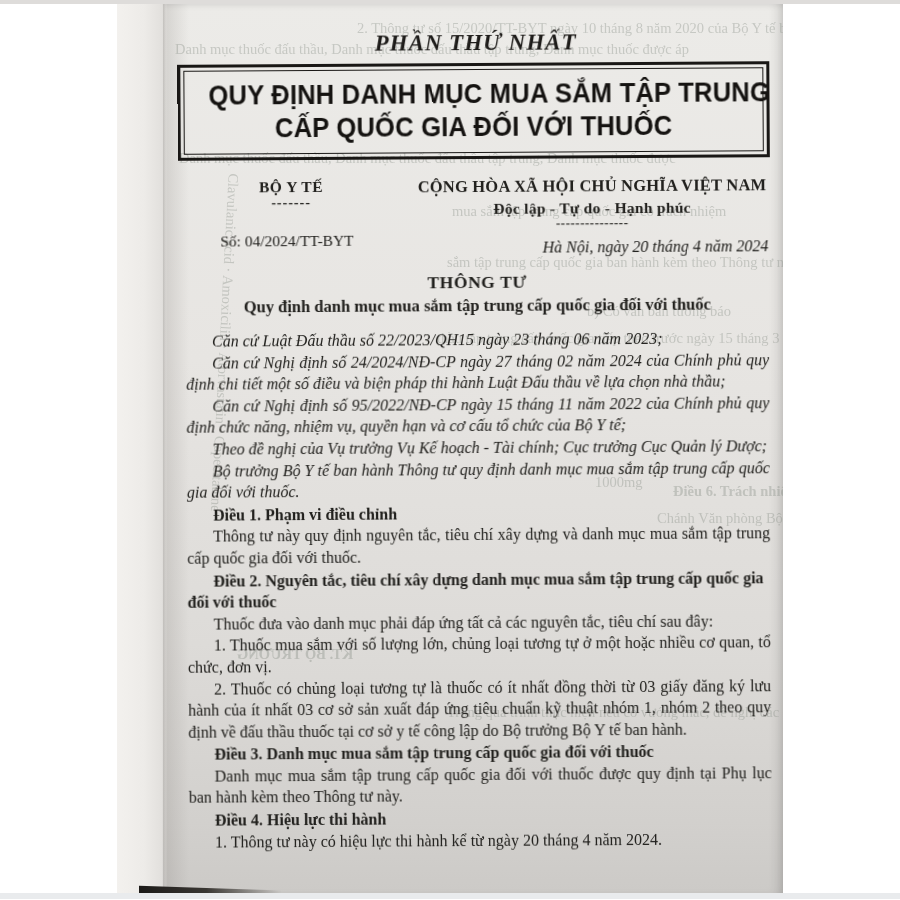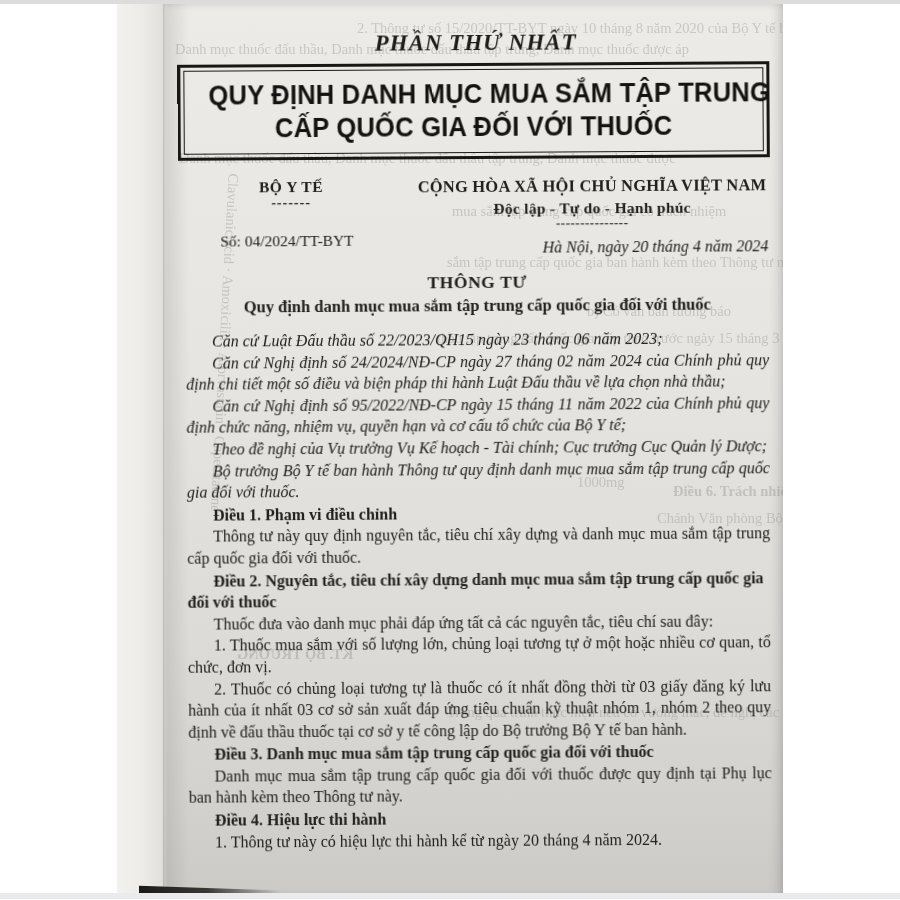--- a/index.html
+++ b/index.html
@@ -21,21 +21,21 @@
   
   .bleed-layer{position:absolute;inset:0;color:#7d857c;opacity:.34;filter:blur(.5px);font-size:14.5px;}
   .bleed{position:absolute;white-space:nowrap;}
   .b0{top:16px;left:240px;}
   .b1{top:37px;left:58px;}
   .b2{top:146px;left:62px;}
   .b3{top:199px;left:335px;text-align:center;}
   .b4{top:250px;left:330px;}
   .b5{top:299px;left:470px;}
   .b6{top:326px;left:320px;}
-  .b7{top:470px;left:460px;}
+  .b7{top:470px;left:478px;}
   .b8{top:479px;left:556px;font-weight:bold;}
   .b9{top:506px;left:540px;}
   .b10{top:330px;left:-62px;transform:rotate(93deg);transform-origin:center;}
   .b11{top:642px;left:120px;font-weight:bold;transform:scaleX(-1);}
   .b12{top:700px;left:330px;}
 
   
   .content{position:absolute;left:68px;top:0;width:583px;height:100%;color:#21201d;
         transform:rotate(-0.35deg);transform-origin:50% 20%;}
   .part-header{margin-top:26px;text-align:center;font-size:23px;font-weight:bold;font-style:italic;letter-spacing:1px;color:#1d1b19;}

